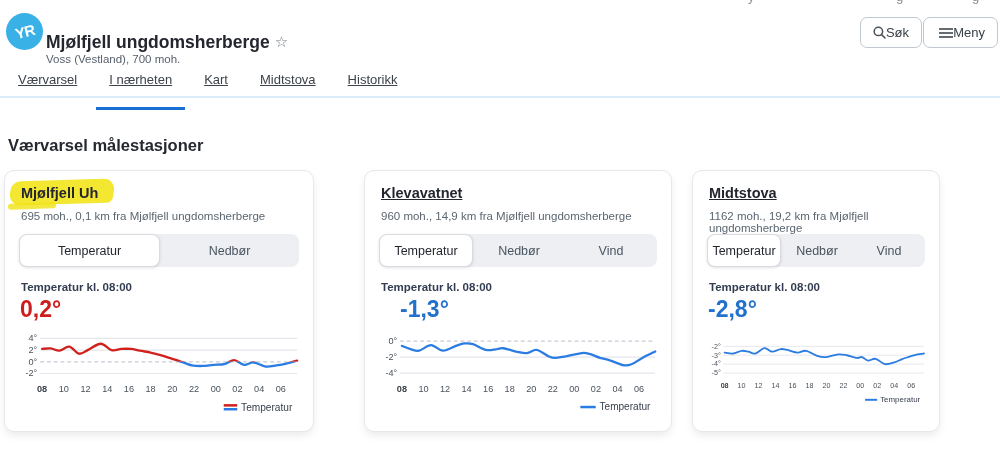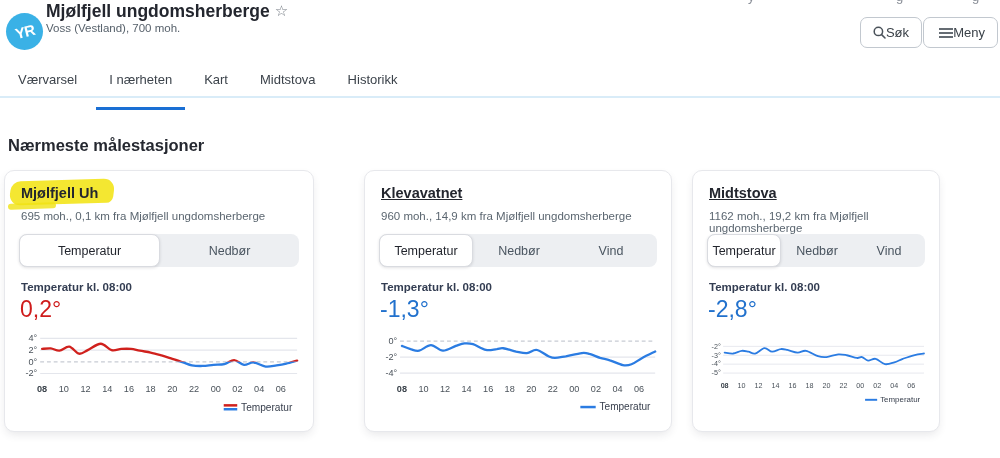--- a/index.html
+++ b/index.html
@@ -8,35 +8,35 @@
   .page { position:relative; width:1000px; height:458px; background:#fff; overflow:hidden; }
 
   
   .crop-strip { position:absolute; top:0; left:0; right:0; height:7px; overflow:hidden; }
   .crop-strip span { position:absolute; top:-11px; font-size:13px; color:#8a8f98; }
 
   
   .logo { position:absolute; left:6px; top:13px; width:37px; height:37px; border-radius:50%;
           background:#3ab1e6; display:flex; align-items:center; justify-content:center; }
   .logo span { color:#fff; font-weight:800; font-size:15px; letter-spacing:-0.5px; transform:rotate(-14deg); }
-  .title-block { position:absolute; left:46px; top:1px; }
+  .title-block { position:absolute; left:46px; top:32px; }
   .title-block h1 { font-size:17.5px; font-weight:700; color:#23262e; display:inline; }
   .star { font-size:15px; color:#757c84; font-weight:400; margin-left:5px; position:relative; top:-1px; }
   .subtitle { font-size:11.5px; color:#57616b; }
 
   .hdr-btn { position:absolute; top:17px; height:31px; background:#fff; border:1px solid #c2c8cf;
              border-radius:7px; display:flex; align-items:center; gap:0; padding:0 12px;
              font-size:13px; color:#3a4148; cursor:pointer; font-family:inherit; }
   .btn-search { right:78px; }
   .btn-menu { right:2px;padding-left:15px; }
   .hdr-btn svg { display:block; }
 
   
   .nav { position:absolute; left:5px; top:68px; display:flex; }
-  .nav-item { font-size:13px; color:#3c434b; padding:4px 13px 10px 13px; margin-right:6px; cursor:pointer; }
+  .nav-item { font-size:13px; color:#3c434b; padding:4px 13px 10px 13px; margin-right:6px; cursor:pointer;text-decoration:underline; }
   .nav-item.active { border-bottom:3.5px solid #1a6fd4; padding-bottom:20px; }
   .nav-divider { position:absolute; left:0; right:0; top:96px; height:2px; background:#d9ecf8; }
 
   .section-title { position:absolute; left:8px; top:136px; font-size:16.5px; font-weight:700; color:#252830; }
 
   
   .card { position:absolute; top:170px; height:262px; background:#fff; border:1px solid #e7e8ec;
           border-radius:10px; box-shadow:0 4px 10px -2px rgba(40,44,60,.12); }
   .card-0 { left:4px;  width:310px; }
   .card-1 { left:364px; width:308px; }
@@ -54,21 +54,21 @@
   .station-meta { position:absolute; left:16px; top:39px; font-size:11.5px; color:#5b6670; }
 
   .segmented { position:absolute; left:14px; right:14px; top:63px; height:33px; background:#edeff2;
                border-radius:8px; display:flex; }
   .segment { flex:1; display:flex; align-items:center; justify-content:center; font-size:12.5px;
              color:#4a5560; cursor:pointer; border-radius:8px; }
   .segment.active { background:#fff; border:1px solid #d9dbe0; color:#23262e;
                     box-shadow:0 1px 3px rgba(40,44,60,.14); }
 
   .reading-label { position:absolute; left:16px; top:110px; font-size:11.5px; font-weight:700; color:#333d52; }
-  .reading-value { position:absolute; left:15px; top:125px; font-size:23px; font-weight:400; }
+  .reading-value { position:absolute; left:15px; top:125px; font-size:23px; font-weight:700; }
 
   .chart-svg { position:absolute; left:12px; top:158px; width:calc(100% - 24px); height:88px; }
   .tick { font-family:"Liberation Sans","DejaVu Sans",sans-serif; font-size:9.5px; fill:#4a525a; }
   .tick-bold { font-weight:700; fill:#3a424a; }
   .legend-text { font-family:"Liberation Sans","DejaVu Sans",sans-serif; font-size:10.5px; fill:#39404e; }
 </style>
 </head>
 <body>
 
 <div class="page">
@@ -108,21 +108,21 @@
 
   <div class="nav">
     <div class="nav-item">Værvarsel</div>
     <div class="nav-item active">I nærheten</div>
     <div class="nav-item">Kart</div>
     <div class="nav-item">Midtstova</div>
     <div class="nav-item">Historikk</div>
   </div>
   <div class="nav-divider"></div>
 
-  <h2 class="section-title">Nærmeste målestasjoner</h2>
+  <h2 class="section-title">Værvarsel målestasjoner</h2>
 
   <div class="card card-0">
     <a class="station-link"><span class="hl-wrap">Mjølfjell Uh</span></a>
     <div class="station-meta">695 moh., 0,1 km fra Mjølfjell ungdomsherberge</div>
     <div class="segmented">
       <div class="segment active">Temperatur</div>
       <div class="segment">Nedbør</div>
     </div>
     <div class="reading-label">Temperatur kl. 08:00</div>
     <div class="reading-value" style="color: rgb(207, 28, 28);">0,2°</div>
@@ -163,21 +163,21 @@
 
   <div class="card card-1">
     <a class="station-link">Klevavatnet</a>
     <div class="station-meta">960 moh., 14,9 km fra Mjølfjell ungdomsherberge</div>
     <div class="segmented">
       <div class="segment active">Temperatur</div>
       <div class="segment">Nedbør</div>
       <div class="segment">Vind</div>
     </div>
     <div class="reading-label">Temperatur kl. 08:00</div>
-    <div class="reading-value" style="color: rgb(33, 113, 205);">-1,3°</div>
+    <div class="reading-value" style="color: rgb(33, 113, 205); margin-left: 20px;">-1,3°</div>
     <svg class="chart-svg" id="chart-1" viewBox="0 0 294 88">
         <line x1="24" y1="10.690909090909088" x2="290" y2="10.690909090909088" stroke="#c7cbd4" stroke-width="1.2" stroke-dasharray="4 3"></line>
         <text x="21" y="13.690909090909088" text-anchor="end" class="tick">0°</text>
         <line x1="24" y1="27.418181818181814" x2="290" y2="27.418181818181814" stroke="#e4e6ec" stroke-width="1.2"></line>
         <text x="21" y="30.418181818181814" text-anchor="end" class="tick">-2°</text>
         <line x1="24" y1="44.14545454545454" x2="290" y2="44.14545454545454" stroke="#e4e6ec" stroke-width="1.2"></line>
         <text x="21" y="47.14545454545454" text-anchor="end" class="tick">-4°</text>
         <text x="26" y="64" text-anchor="middle" class="tick tick-bold">08</text>
         <text x="48.46808510638298" y="64" text-anchor="middle" class="tick">10</text>
         <text x="70.93617021276596" y="64" text-anchor="middle" class="tick">12</text>

